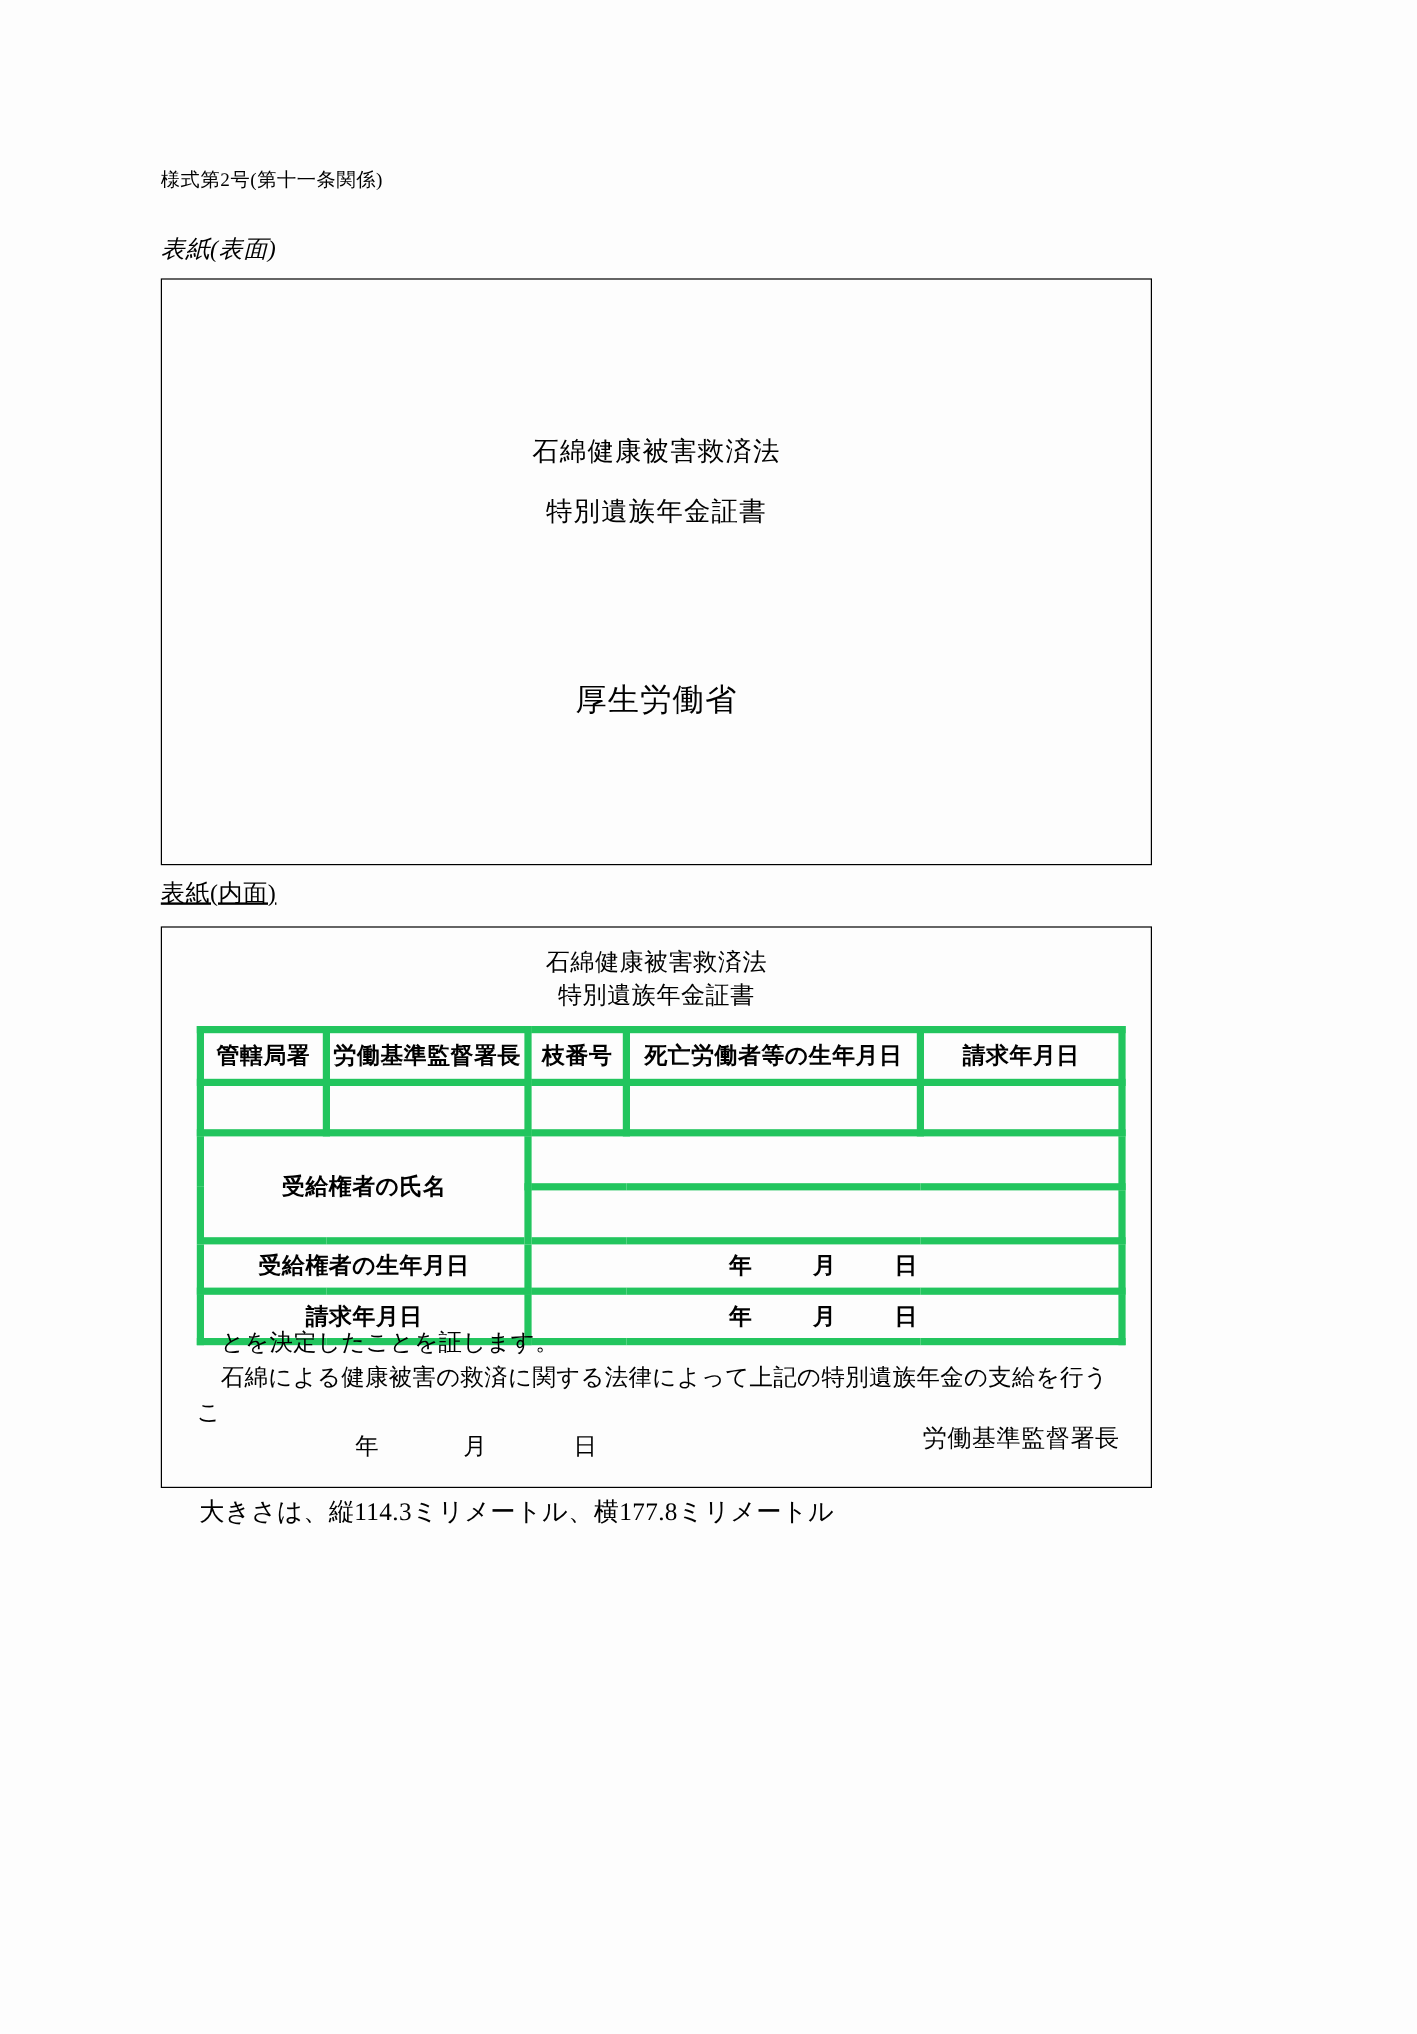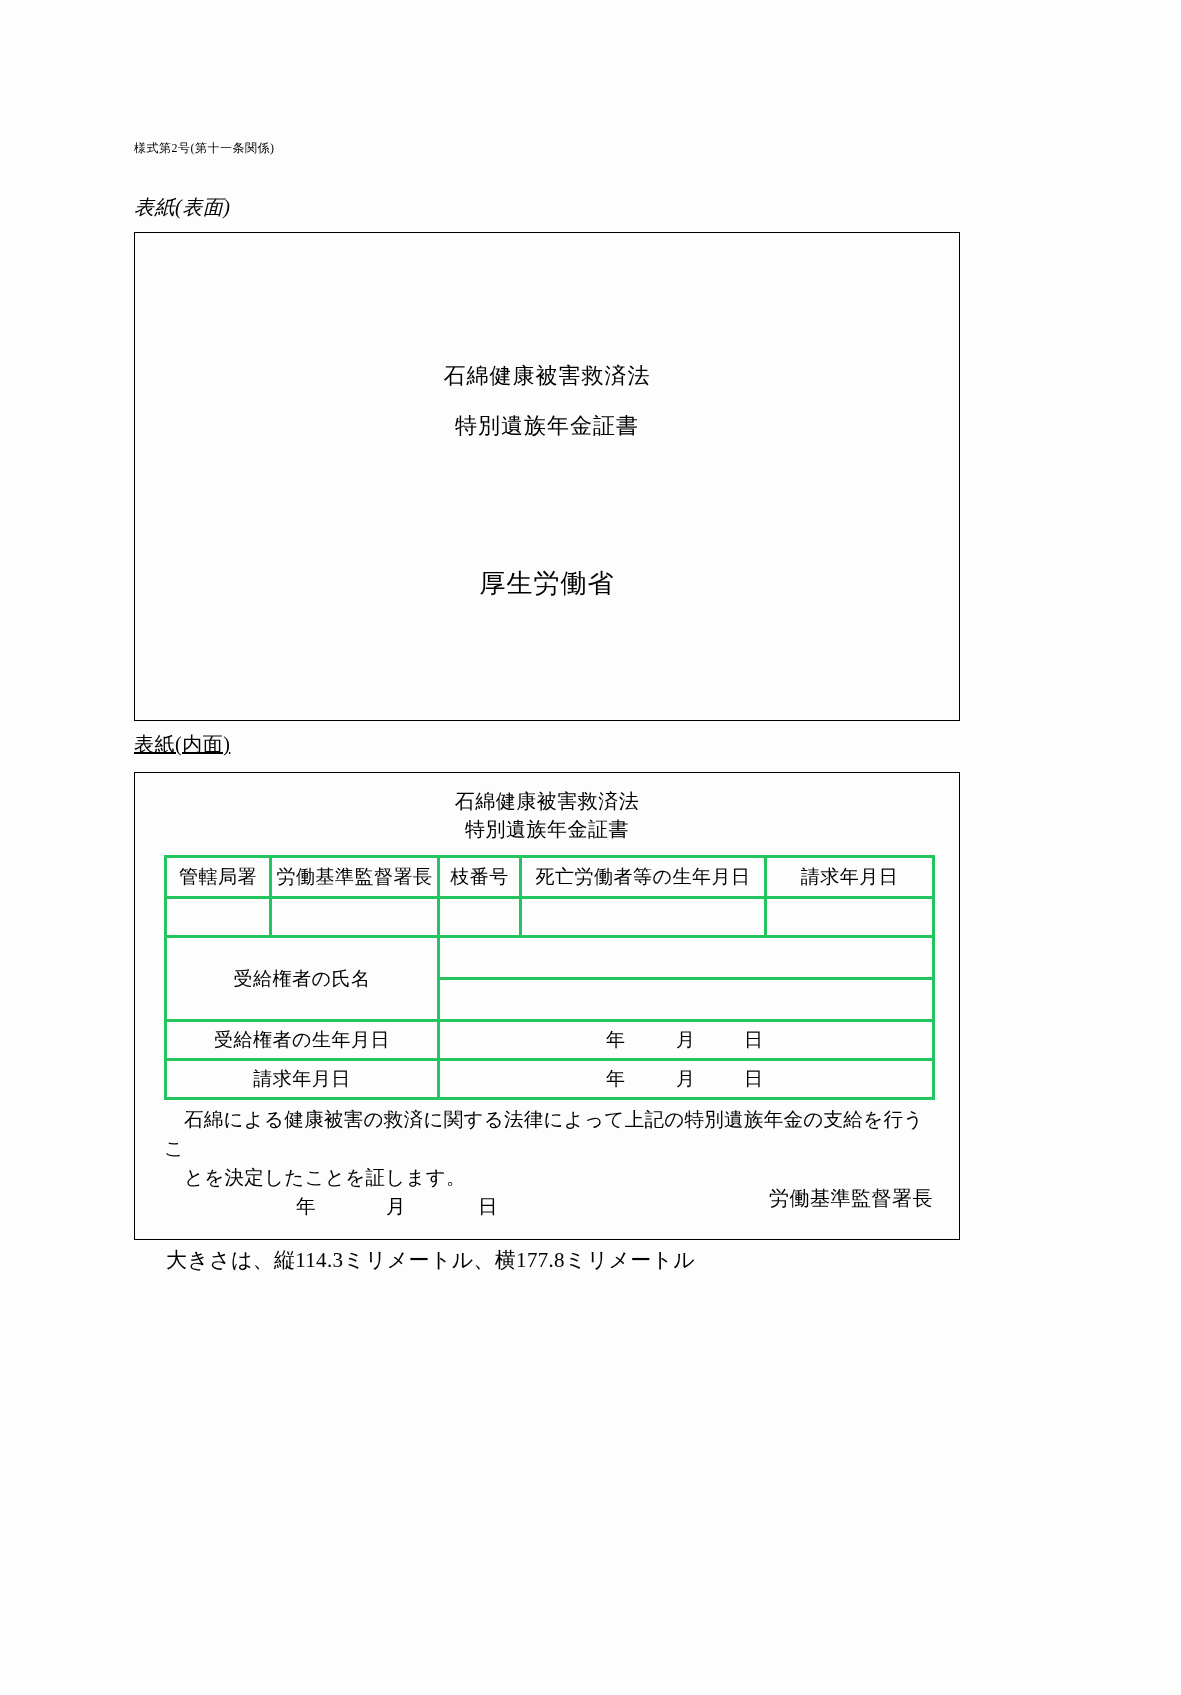--- a/index.html
+++ b/index.html
@@ -21,21 +21,21 @@
     width: 1181px;
     height: 1695px;
     background: #fdfdfd;
   }
 
   
   .form-no {
     position: absolute;
     left: 134px;
     top: 140px;
-    font-size: 12px;
+    font-size: 16px;
     letter-spacing: 0.5px;
     white-space: nowrap;
   }
   .cover-label-front {
     position: absolute;
     left: 134px;
     top: 194px;
     font-size: 20px;
     letter-spacing: 0.5px;
     white-space: nowrap;
@@ -126,26 +126,27 @@
     left: 29px;
     top: 82px;
     width: 768px;
   }
   .grid table {
     border-collapse: collapse;
     width: 768px;
     table-layout: fixed;
   }
   .grid td {
-    border: 3px solid #22c55e;
+    border: 6px solid #22c55e;
     font-size: 19px;
     text-align: center;
     vertical-align: middle;
     padding: 0;
     letter-spacing: 0.5px;
+    font-weight: bold;
   }
   .hdr { height: 38px; }
   .blank-row { height: 36px; }
   .name-cell { height: 78px; }
   .name-sub { height: 39px; }
   .date-row { height: 36px; }
   .no-bottom { border-bottom: none !important; }
 
   .date-inline {
     display: inline-block;
@@ -266,22 +267,22 @@
               <span class="date-inline">
                 <span class="d-y">年</span><span class="d-m">月</span><span class="d-d">日</span>
               </span>
             </td>
           </tr>
         </tbody>
       </table>
     </div>
 
     <div class="cert">
+      <p>とを決定したことを証します。</p>
       <p>石綿による健康被害の救済に関する法律によって上記の特別遺族年金の支給を行うこ</p>
-      <p>とを決定したことを証します。</p>
       <p class="cert-date">
         <span class="cy">年</span><span class="cm">月</span><span>日</span>
       </p>
     </div>
 
     <div class="signer">労働基準監督署長</div>
   </div>
 
   <div class="footnote">大きさは、縦114.3ミリメートル、横177.8ミリメートル</div>
 

